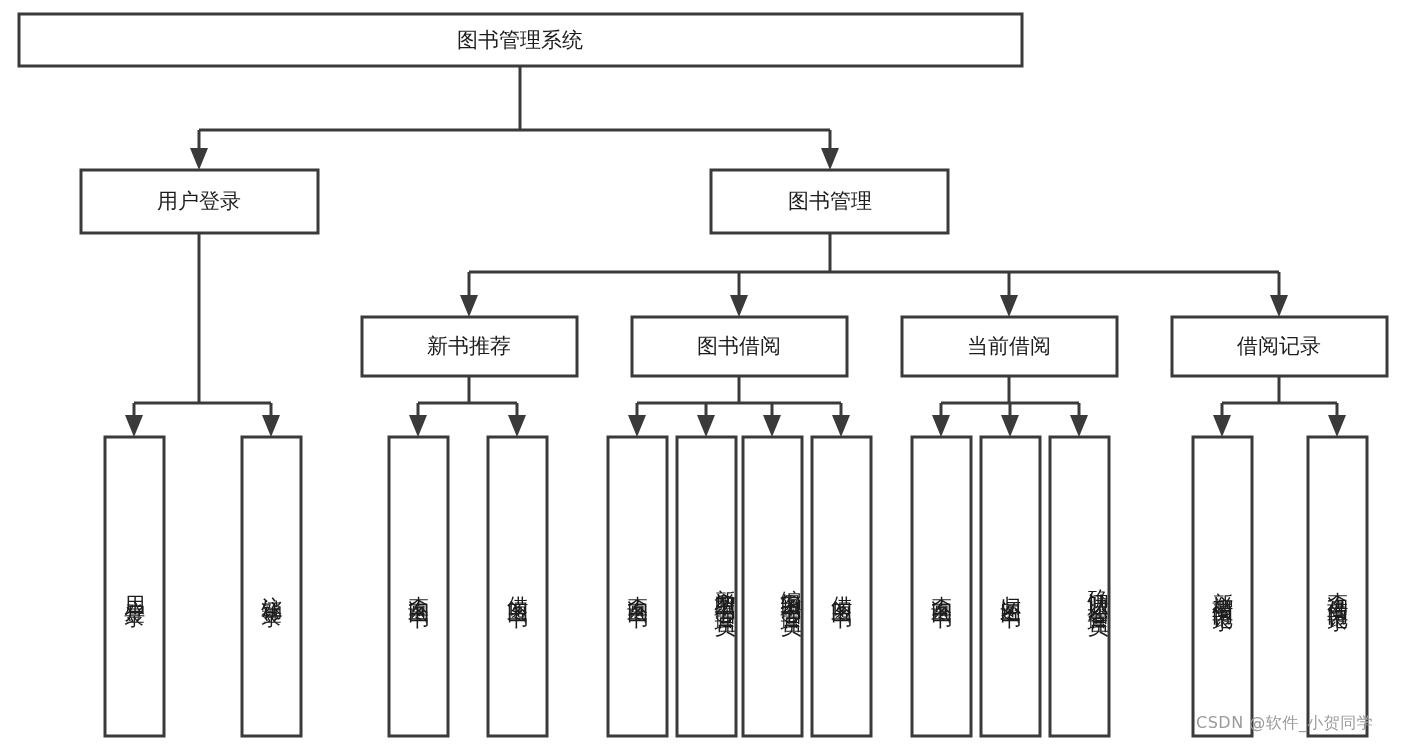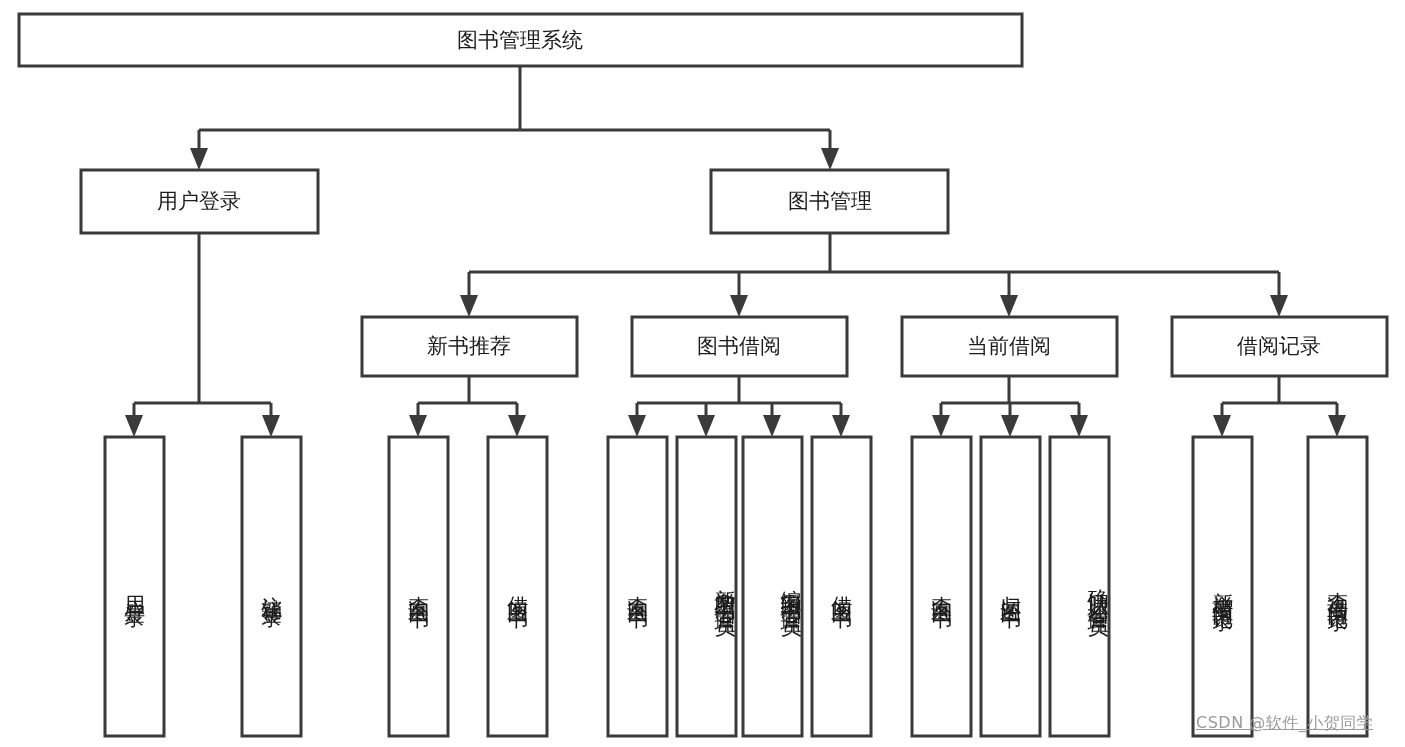--- a/index.html
+++ b/index.html
@@ -64,21 +64,20 @@
     pointer-events: none;
     overflow: hidden;
   }
   .watermark {
     position: absolute;
     font-family: "DejaVu Sans", "Liberation Sans", sans-serif;
     font-size: 16px;
     color: #9a9a9a;
     white-space: nowrap;
     letter-spacing: 0.5px;
-    text-decoration: underline;
   }
 </style>
 </head>
 <body>
 
 <div id="diagram-root">
 
   <svg id="tree-svg" viewBox="0 0 1405 747" xmlns="http://www.w3.org/2000/svg">
 
     <defs></defs>

